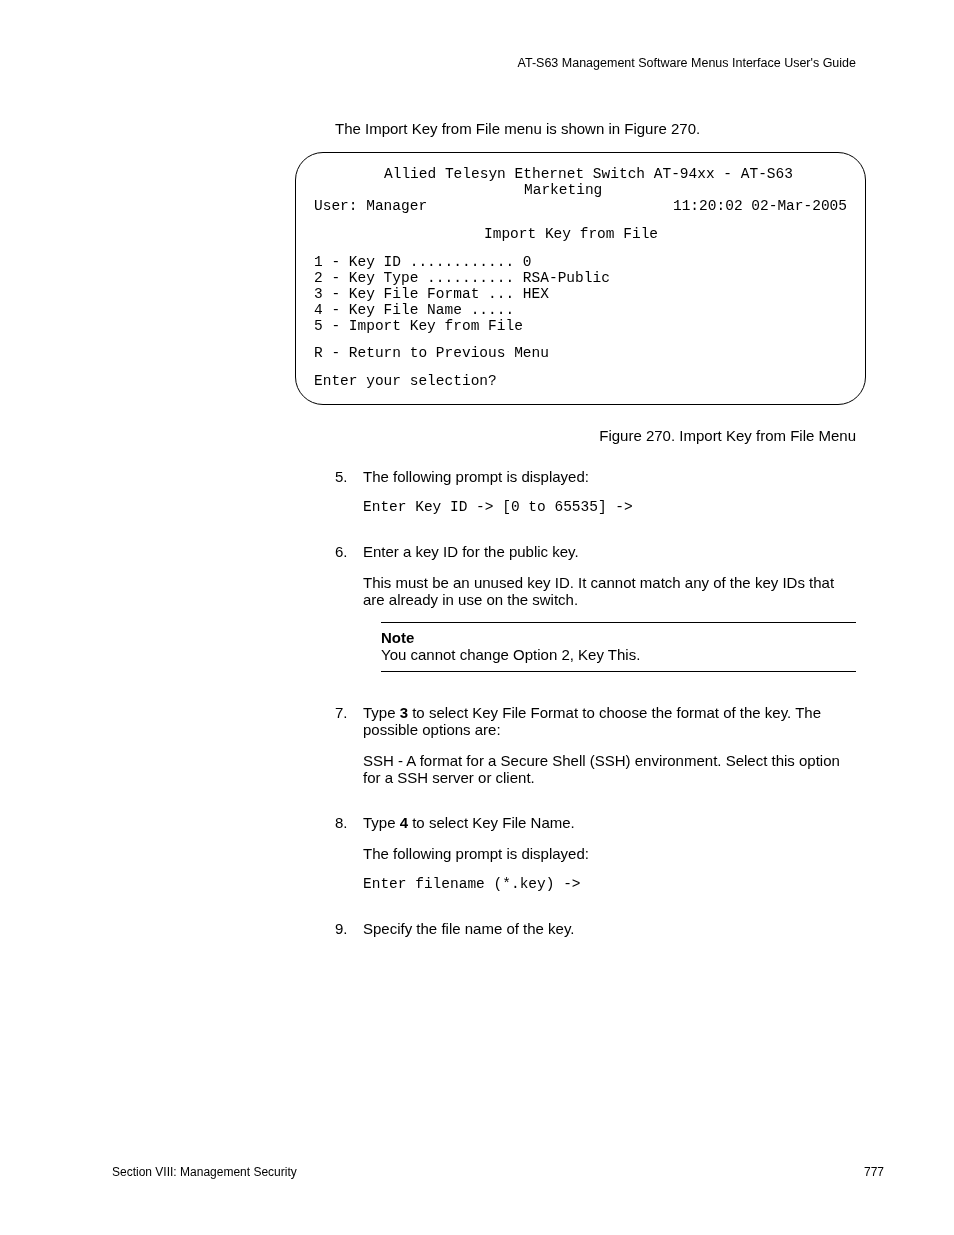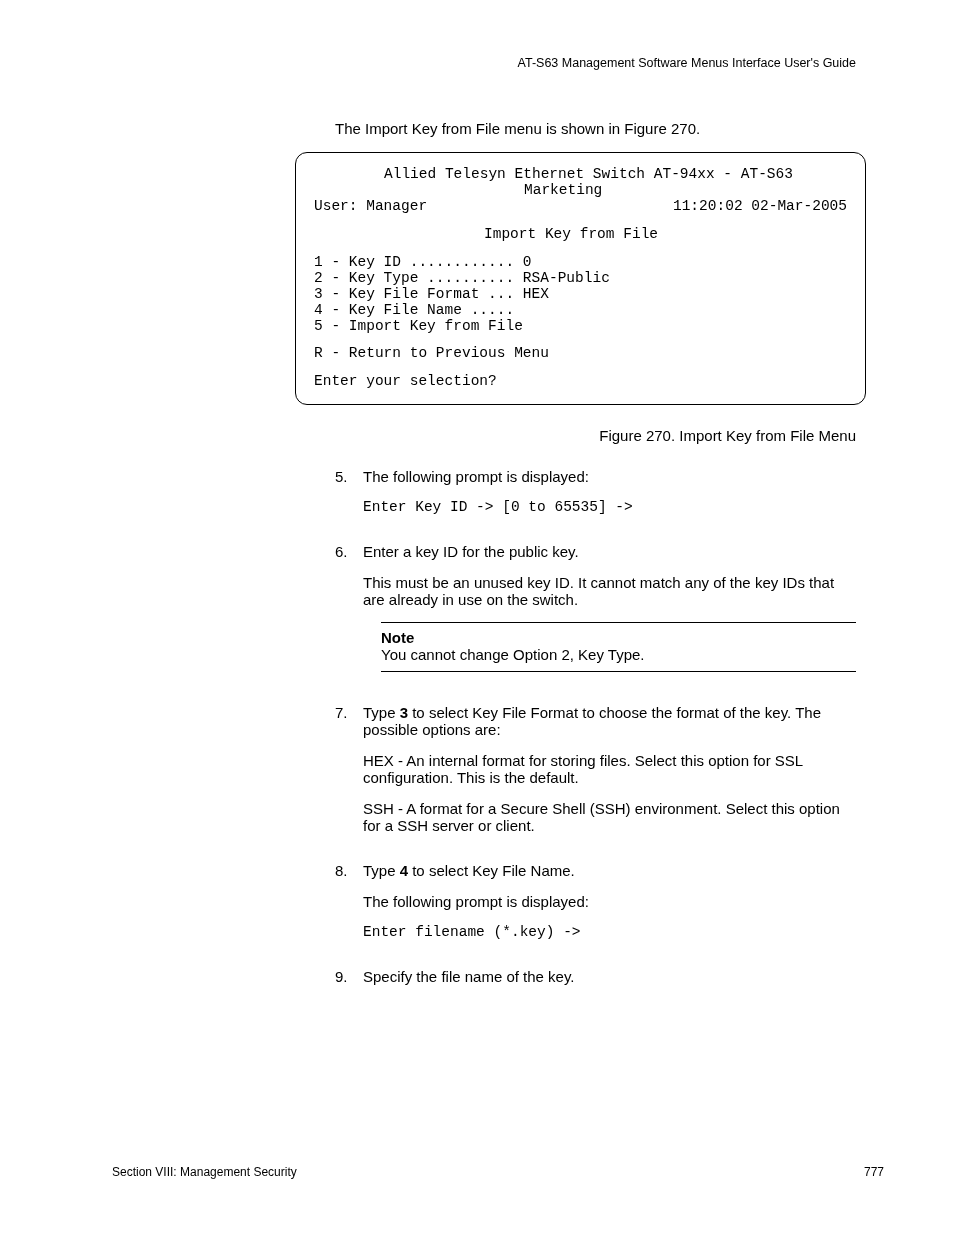--- a/index.html
+++ b/index.html
@@ -27,21 +27,21 @@
   }
   .content {
     margin-left: 215px;
   }
   .intro {
     margin-bottom: 15px;
     font-size: 15px;
   }
   .terminal-box {
     border: 1.5px solid #000;
-    border-radius: 12px;
+    border-radius: 28px;
     padding: 14px 18px 14px 18px;
     font-family: "Courier New", Courier, monospace;
     font-size: 14.5px;
     line-height: 1.1;
     margin-left: -40px;
     margin-right: -10px;
     white-space: pre;
     overflow: hidden;
   }
   .term-header1 { text-align: left; padding-left: 70px;}
@@ -111,30 +111,29 @@
       </div>
     </div>
 
     <div class="step-row">
       <div class="step-num">6.</div>
       <div class="step-body">
         <div class="para">Enter a key ID for the public key.</div>
         <div class="para">This must be an unused key ID. It cannot match any of the key IDs that are already in use on the switch.</div>
         <div class="note-box">
           <div class="note-title">Note</div>
-          <div>You cannot change Option 2, Key Type.</div>
+          <div>You cannot change Option 2, Key This.</div>
         </div>
       </div>
     </div>
 
     <div class="step-row">
       <div class="step-num">7.</div>
       <div class="step-body">
         <div class="para"><span>Type </span><b>3</b><span> to select Key File Format to choose the format of the key. The possible options are:</span></div>
-        <div class="para">HEX - An internal format for storing files. Select this option for SSL configuration. This is the default.</div>
         <div class="para">SSH - A format for a Secure Shell (SSH) environment. Select this option for a SSH server or client.</div>
       </div>
     </div>
 
     <div class="step-row">
       <div class="step-num">8.</div>
       <div class="step-body">
         <div class="para"><span>Type </span><b>4</b><span> to select Key File Name.</span></div>
         <div class="para">The following prompt is displayed:</div>
         <div class="para mono">Enter filename (*.key) -&gt;</div>

